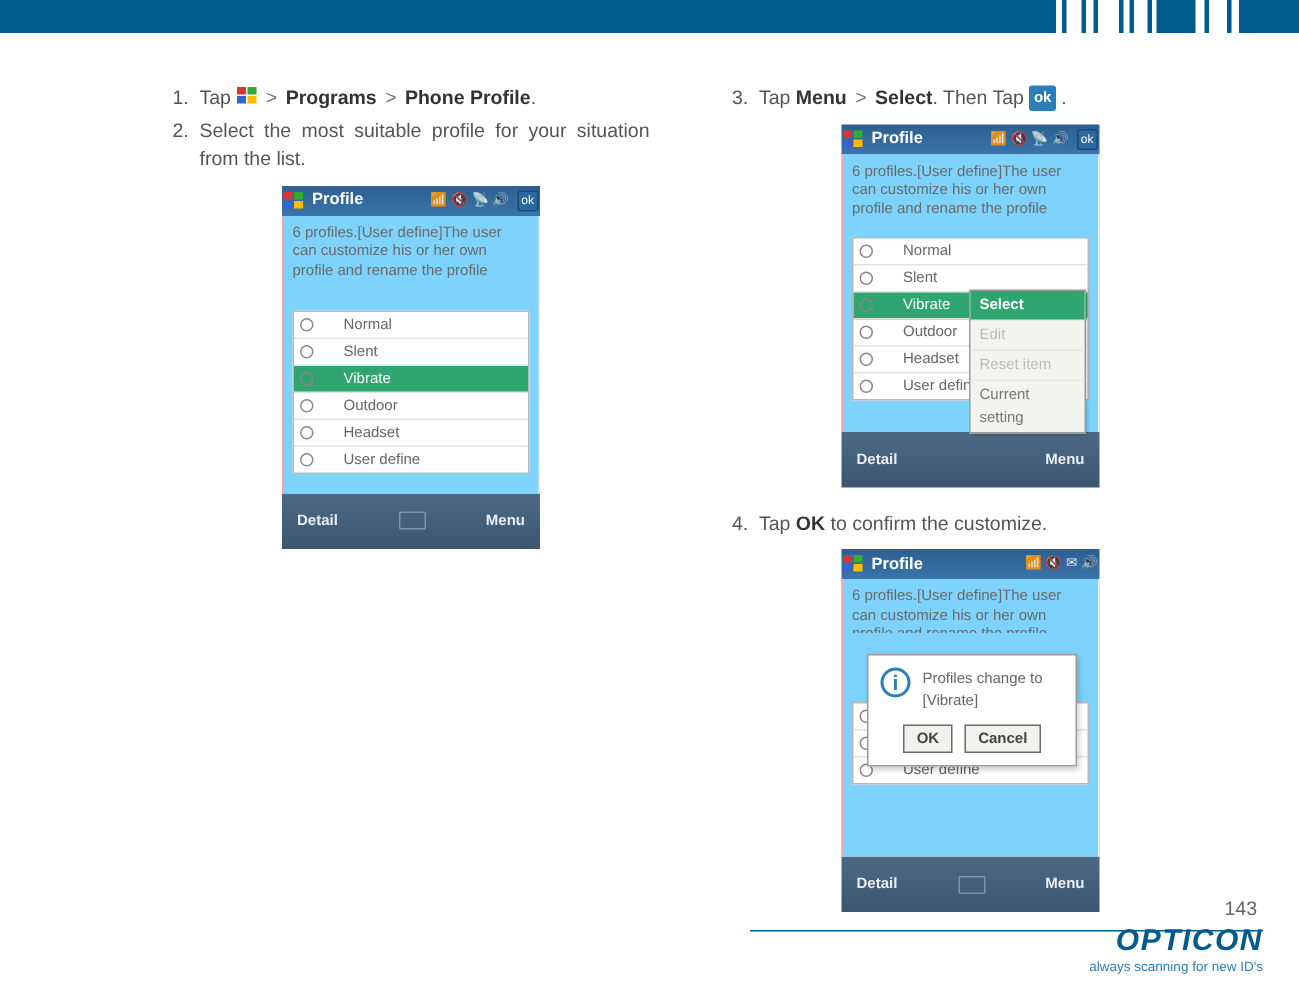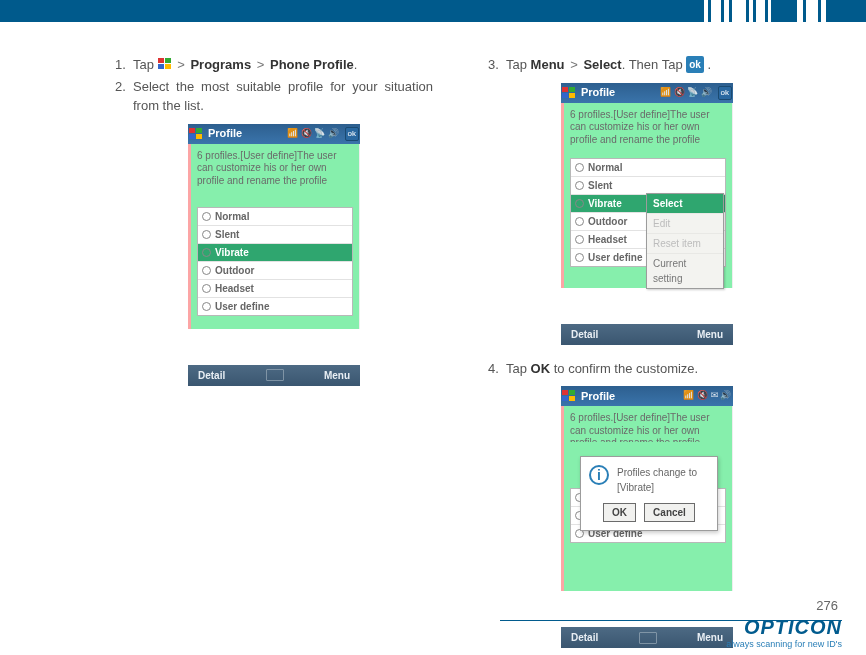--- a/index.html
+++ b/index.html
@@ -96,69 +96,67 @@
   .p-titlebar .status { display: flex; gap: 3px; align-items: center; opacity: .85; font-size: 9px; }
   .p-titlebar .ok-btn {
     background: #2a68a0;
     border: 1px solid #1a4a72;
     color: #fff;
     font-size: 8px;
     padding: 0 2px;
     border-radius: 2px;
   }
   .p-body {
-    background: #86efac;
+    background: #7dd3fc;
     height: 185px;
     position: relative;
-    border-left: 3px solid #fca5a5;
+    border-left: 1px solid #fca5a5;
     border-right: 1px solid #eee;
   }
   .p-hint {
     padding: 6px 6px;
     color: #6a6a6a;
     font-size: 10px;
     line-height: 1.25;
   }
   .p-list {
     margin: 14px 6px 0 6px;
     border: 1px solid #b8b8b8;
     background: #fff;
   }
   .p-list .row {
     display: flex;
     align-items: center;
-    gap: 4px;
+    gap: 20px;
     padding: 1px 4px;
     font-size: 10px;
     color: #666;
     border-bottom: 1px solid #e2e2e2;
-    font-weight: bold;
   }
   .p-list .row:last-child { border-bottom: none; }
   .p-list .row .radio {
     width: 9px; height: 9px;
     border: 1px solid #888;
     border-radius: 50%;
     flex-shrink: 0;
   }
   .p-list .row.sel {
     background: #2fa66f;
     color: #fff;
   }
   .p-softbar {
-    height: 21px;
+    height: 37px;
     background: linear-gradient(#4d6a84,#3a5670);
     color: #e8eef4;
     display: flex;
     align-items: center;
     justify-content: space-between;
     padding: 0 10px;
     font-size: 10px;
     font-weight: 700;
-    margin-top: 36px;
   }
   .p-softbar .kbd {
     width: 18px; height: 12px;
     border: 1px solid #98a9b8;
     border-radius: 1px;
     opacity: .7;
   }
   .ctx-menu {
     position: absolute;
     right: 8px;
@@ -456,18 +454,18 @@
           <span>Detail</span>
           <span class="kbd"></span>
           <span>Menu</span>
         </div>
       </div>
     </div>
 
   </div>
 </div>
 
-<div class="page-num">276</div>
+<div class="page-num">143</div>
 <div class="brand-rule"></div>
 <div class="brand">
   <div class="logo">OPTICON</div>
   <div class="tag">always scanning for new ID's</div>
 </div>
 
 </body></html>

